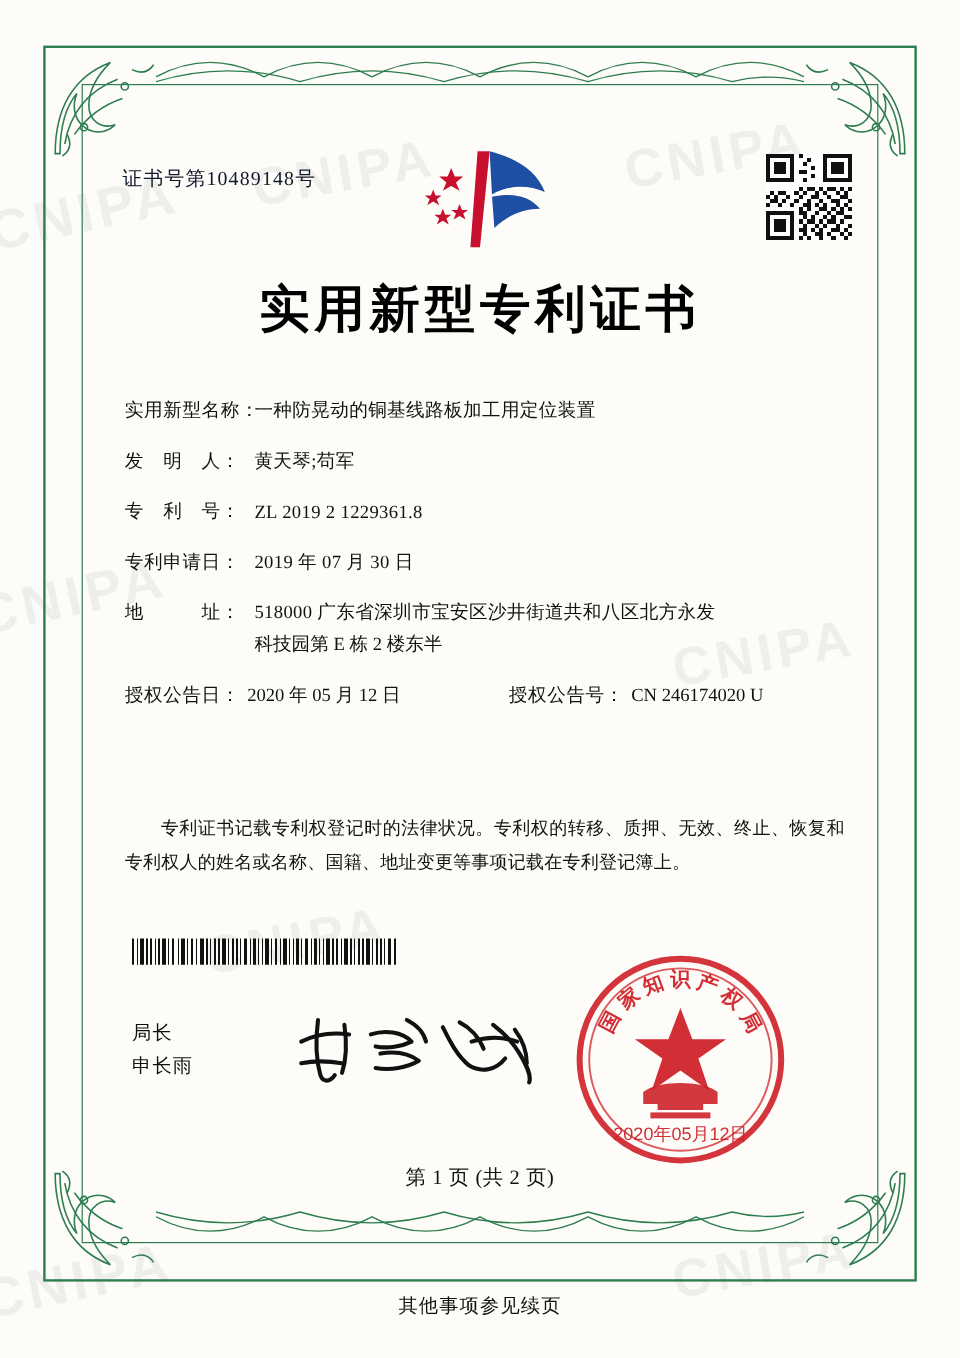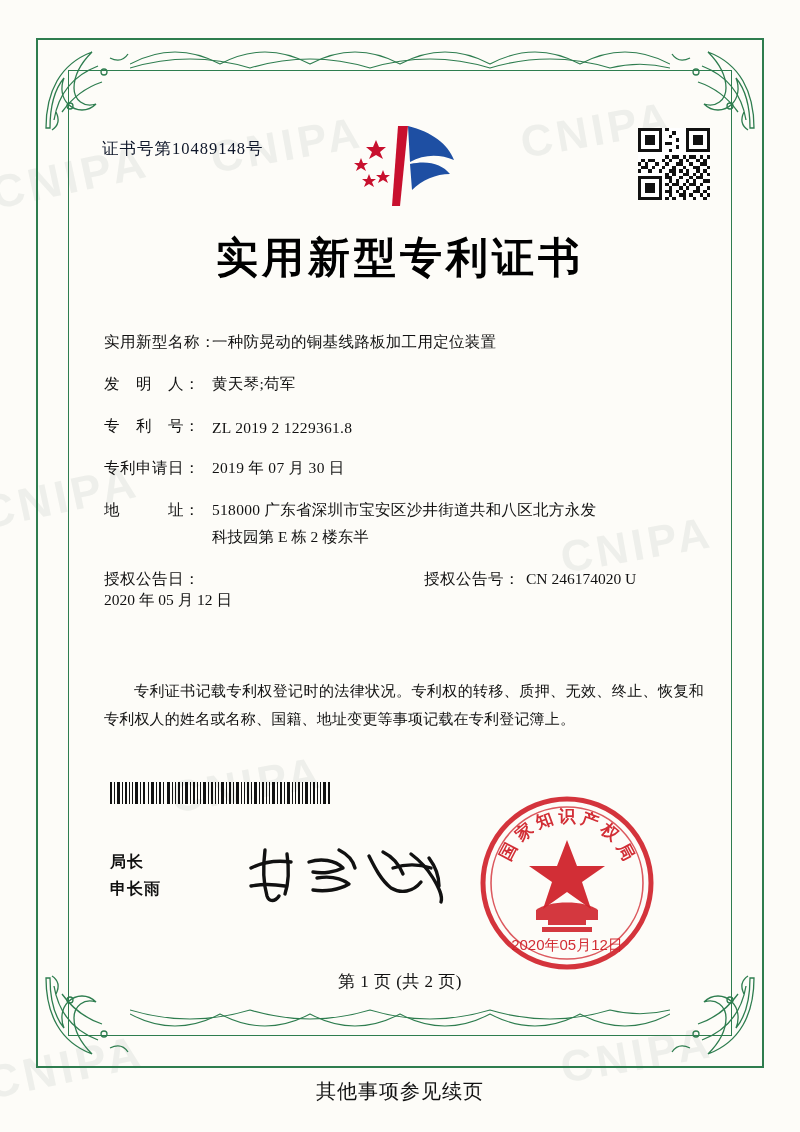--- a/index.html
+++ b/index.html
@@ -134,21 +134,21 @@
     flex: 1 1 auto;
     letter-spacing: 0.3px;
   }
   .val2 {
     margin-left: 108px;
     margin-top: -15px;
     margin-bottom: 21px;
     font-size: 15.5px;
   }
   .row-split { display: flex; align-items: baseline; margin-bottom: 16px;}
-  .split-left { display: flex; align-items: flex-start; width: 320px; flex-direction: column; }
+  .split-left { display: flex; align-items: flex-start; width: 320px; }
   .split-right { display: flex; align-items: baseline; justify-content: flex-end; }
   .lbl-r { margin-right: 6px; letter-spacing: 0.5px; }
 
   .para {
     position: absolute;
     left: 36px;
     width: 600px;
     font-size: 15px;
     line-height: 1.85;
     color: #111;
@@ -166,21 +166,20 @@
   }
   .barcode svg { width: 100%; height: 100%; display: block; }
 
   .sig-block {
     position: absolute;
     left: 42px; top: 778px;
     font-size: 16px;
     line-height: 1.7;
     color: #111;
     letter-spacing: 1px;
-    font-weight: bold;
   }
   .signature {
     position: absolute;
     left: 175px; top: 768px;
     width: 220px; height: 70px;
     color: #111;
   }
   .signature svg { width: 100%; height: 100%; display: block; }
 
   .seal {
@@ -198,21 +197,21 @@
     font-size: 17px;
     color: #111;
     letter-spacing: 0.5px;
   }
 
   .note {
     position: absolute;
     left: 0; top: 1078px;
     width: 800px;
     text-align: center;
-    font-size: 20px;
+    font-size: 16px;
     color: #111;
     letter-spacing: 1px;
   }
 </style>
 </head>
 <body>
 
 <div class="page">
 
   <div class="wm wm1">CNIPA</div>

